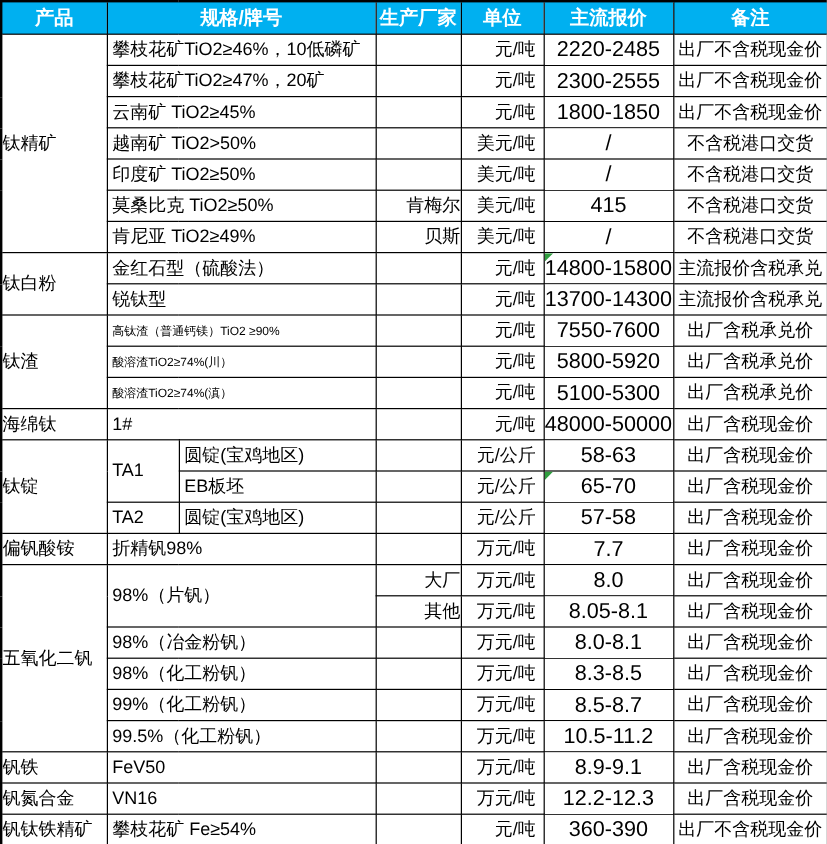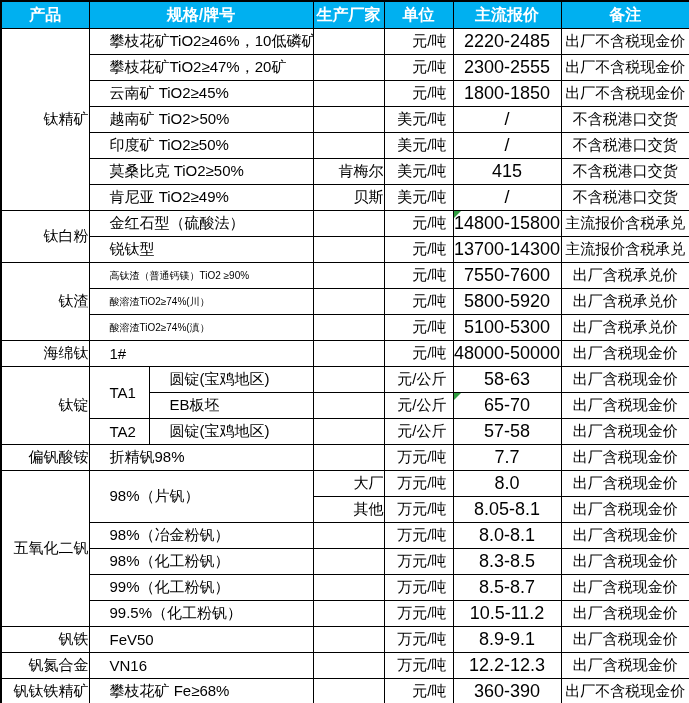--- a/index.html
+++ b/index.html
@@ -31,22 +31,22 @@
     vertical-align:middle;
   }
   thead th{
     background:var(--header-bg);
     color:var(--header-fg);
     font-weight:bold;
     font-size:16px;
     height:26px;
     text-align:center;
   }
-  td.prod{text-align:right;}
-  td.spec{text-align:left;padding-left:20px;padding-right:2px;margin-left:27px;}
+  td.prod{text-align:left;}
+  td.spec{text-align:left;padding-left:4px;padding-right:2px;margin-left:27px;}
   td.spec.small{font-size:10px;}
   td.vendor{text-align:right;margin-left:32px;}
   td.unit{text-align:right;padding-right:6px;}
   td.price{text-align:center;position:relative;font-size:18px;}
   td.note{text-align:center;padding-left:0;}
   span.corner-marker{
     position:absolute;top:0;left:0;width:0;height:0;
     border-top:7px solid var(--marker);
     border-right:7px solid transparent;
   }
@@ -255,20 +255,20 @@
       <tr>
         <td class="prod"><span>钒氮合金</span></td>
         <td class="spec" colspan="2"><span>VN16</span></td>
         <td class="vendor"><span></span></td>
         <td class="unit"><span>万元/吨</span></td>
         <td class="price"><span>12.2-12.3</span></td>
         <td class="note"><span>出厂含税现金价</span></td>
       </tr>
       <tr>
         <td class="prod"><span>钒钛铁精矿</span></td>
-        <td class="spec" colspan="2"><span>攀枝花矿 Fe≥68%</span></td>
+        <td class="spec" colspan="2"><span>攀枝花矿 Fe≥54%</span></td>
         <td class="vendor"><span></span></td>
         <td class="unit"><span>元/吨</span></td>
         <td class="price"><span>360-390</span></td>
         <td class="note"><span>出厂不含税现金价</span></td>
       </tr>
     </tbody>
 </table>
 
 </body></html>

